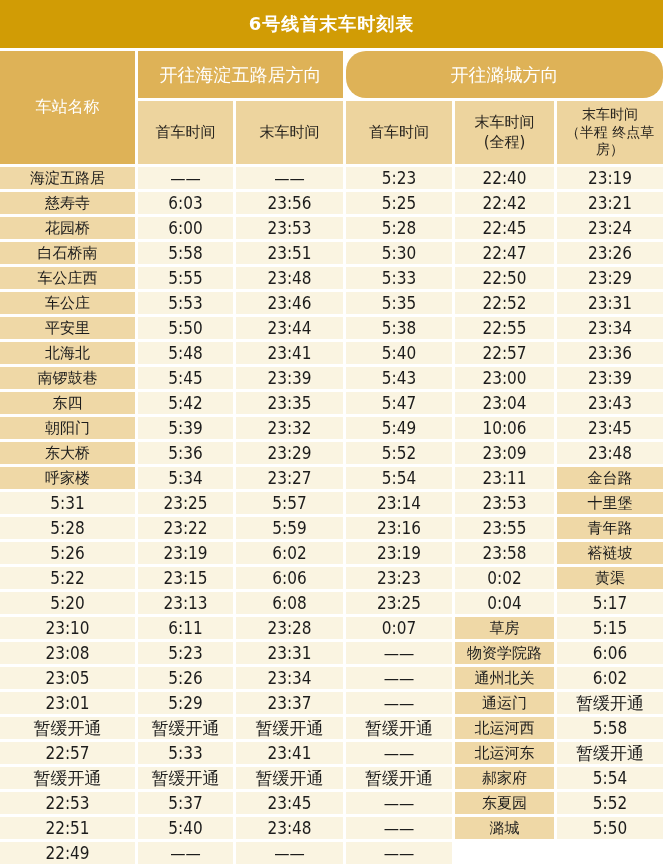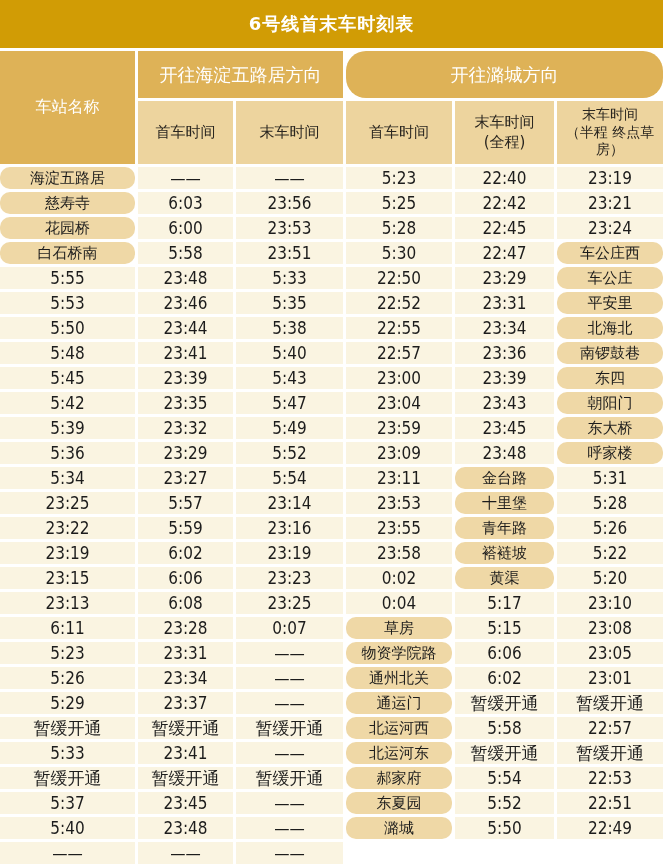--- a/index.html
+++ b/index.html
@@ -69,21 +69,20 @@
     color: #2a2620;
     font-size: 15px;
     flex-direction: column;
     line-height: 1.3;
   }
   .hdr-sub.small { font-size: 14px; line-height: 1.25; padding: 0 2px; }
 
   .station-cell {
     background: var(--station-bg);
     font-size: 15px;
-    border-radius: 10px;
   }
   .time-cell {
     background: var(--cell-bg);
     font-size: 17px;
     font-stretch: condensed;
   }
 </style>
 </head>
 <body>
 
@@ -136,20 +135,21 @@
   <div class="cell time-cell">23:53</div>
   <div class="cell time-cell">5:28</div>
   <div class="cell time-cell">22:45</div>
   <div class="cell time-cell">23:24</div>
 
   <div class="cell station-cell">白石桥南</div>
   <div class="cell time-cell">5:58</div>
   <div class="cell time-cell">23:51</div>
   <div class="cell time-cell">5:30</div>
   <div class="cell time-cell">22:47</div>
+  <div class="cell time-cell">23:26</div>
 
   <div class="cell station-cell">车公庄西</div>
   <div class="cell time-cell">5:55</div>
   <div class="cell time-cell">23:48</div>
   <div class="cell time-cell">5:33</div>
   <div class="cell time-cell">22:50</div>
   <div class="cell time-cell">23:29</div>
 
   <div class="cell station-cell">车公庄</div>
   <div class="cell time-cell">5:53</div>
@@ -183,21 +183,21 @@
   <div class="cell time-cell">5:42</div>
   <div class="cell time-cell">23:35</div>
   <div class="cell time-cell">5:47</div>
   <div class="cell time-cell">23:04</div>
   <div class="cell time-cell">23:43</div>
 
   <div class="cell station-cell">朝阳门</div>
   <div class="cell time-cell">5:39</div>
   <div class="cell time-cell">23:32</div>
   <div class="cell time-cell">5:49</div>
-  <div class="cell time-cell">23:59</div>
+  <div class="cell time-cell">10:06</div>
   <div class="cell time-cell">23:45</div>
 
   <div class="cell station-cell">东大桥</div>
   <div class="cell time-cell">5:36</div>
   <div class="cell time-cell">23:29</div>
   <div class="cell time-cell">5:52</div>
   <div class="cell time-cell">23:09</div>
   <div class="cell time-cell">23:48</div>
 
   <div class="cell station-cell">呼家楼</div>

